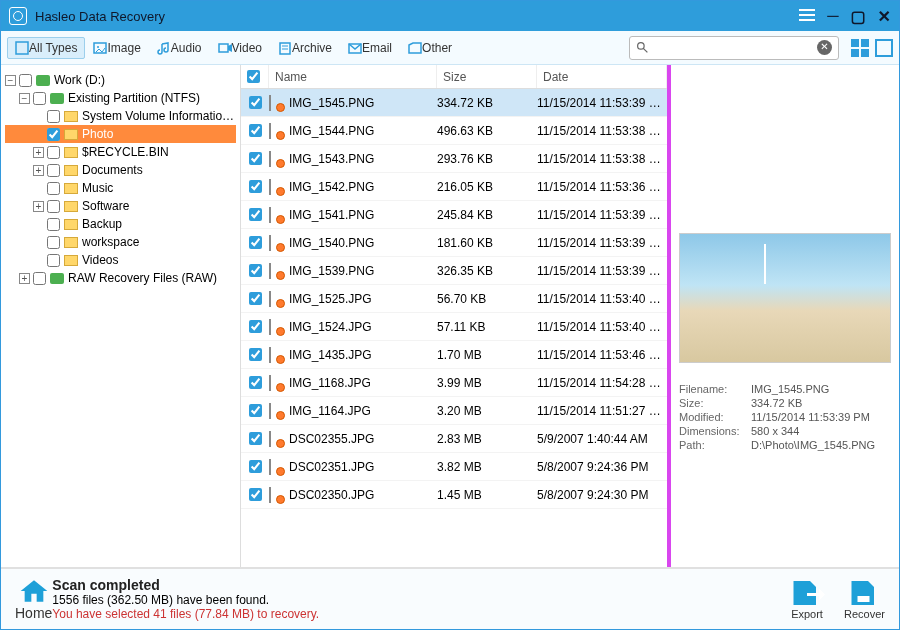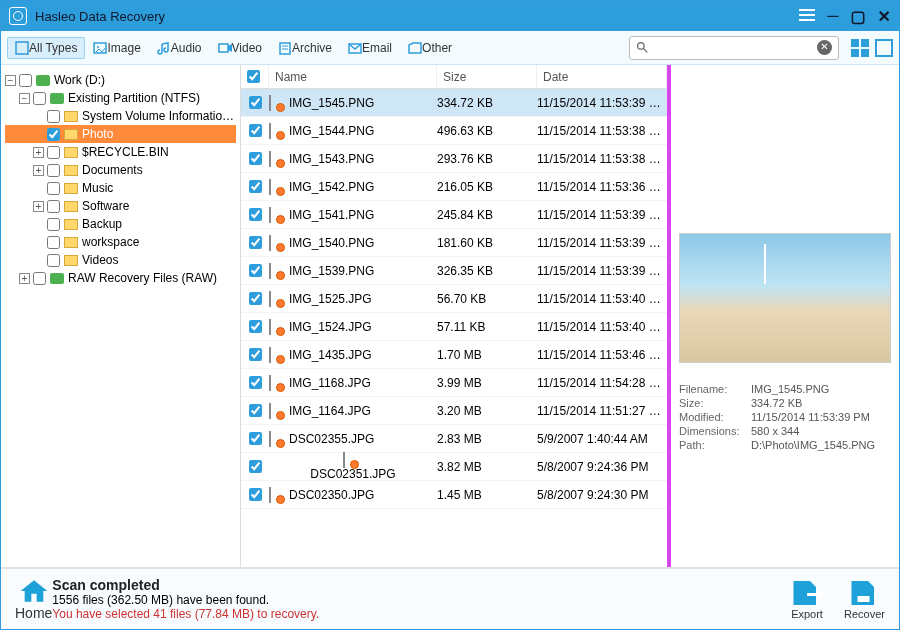--- a/index.html
+++ b/index.html
@@ -382,21 +382,21 @@
               <span class="file-ico"><span class="page"></span><span class="badge"></span></span>
               <span>DSC02355.JPG</span>
             </div>
             <div class="col-size">2.83 MB</div>
             <div class="col-date">5/9/2007 1:40:44 AM</div>
           </div>
           <div class="fl-row">
             <div class="col-chk">
               <input type="checkbox" checked="" style="">
             </div>
-            <div class="col-name" style="display:flex;align-items:center;flex-direction:column;">
+            <div class="col-name" style="display:flex;align-items:center;">
               <span class="file-ico"><span class="page"></span><span class="badge"></span></span>
               <span>DSC02351.JPG</span>
             </div>
             <div class="col-size">3.82 MB</div>
             <div class="col-date">5/8/2007 9:24:36 PM</div>
           </div>
           <div class="fl-row">
             <div class="col-chk">
               <input type="checkbox" checked="" style="">
             </div>

